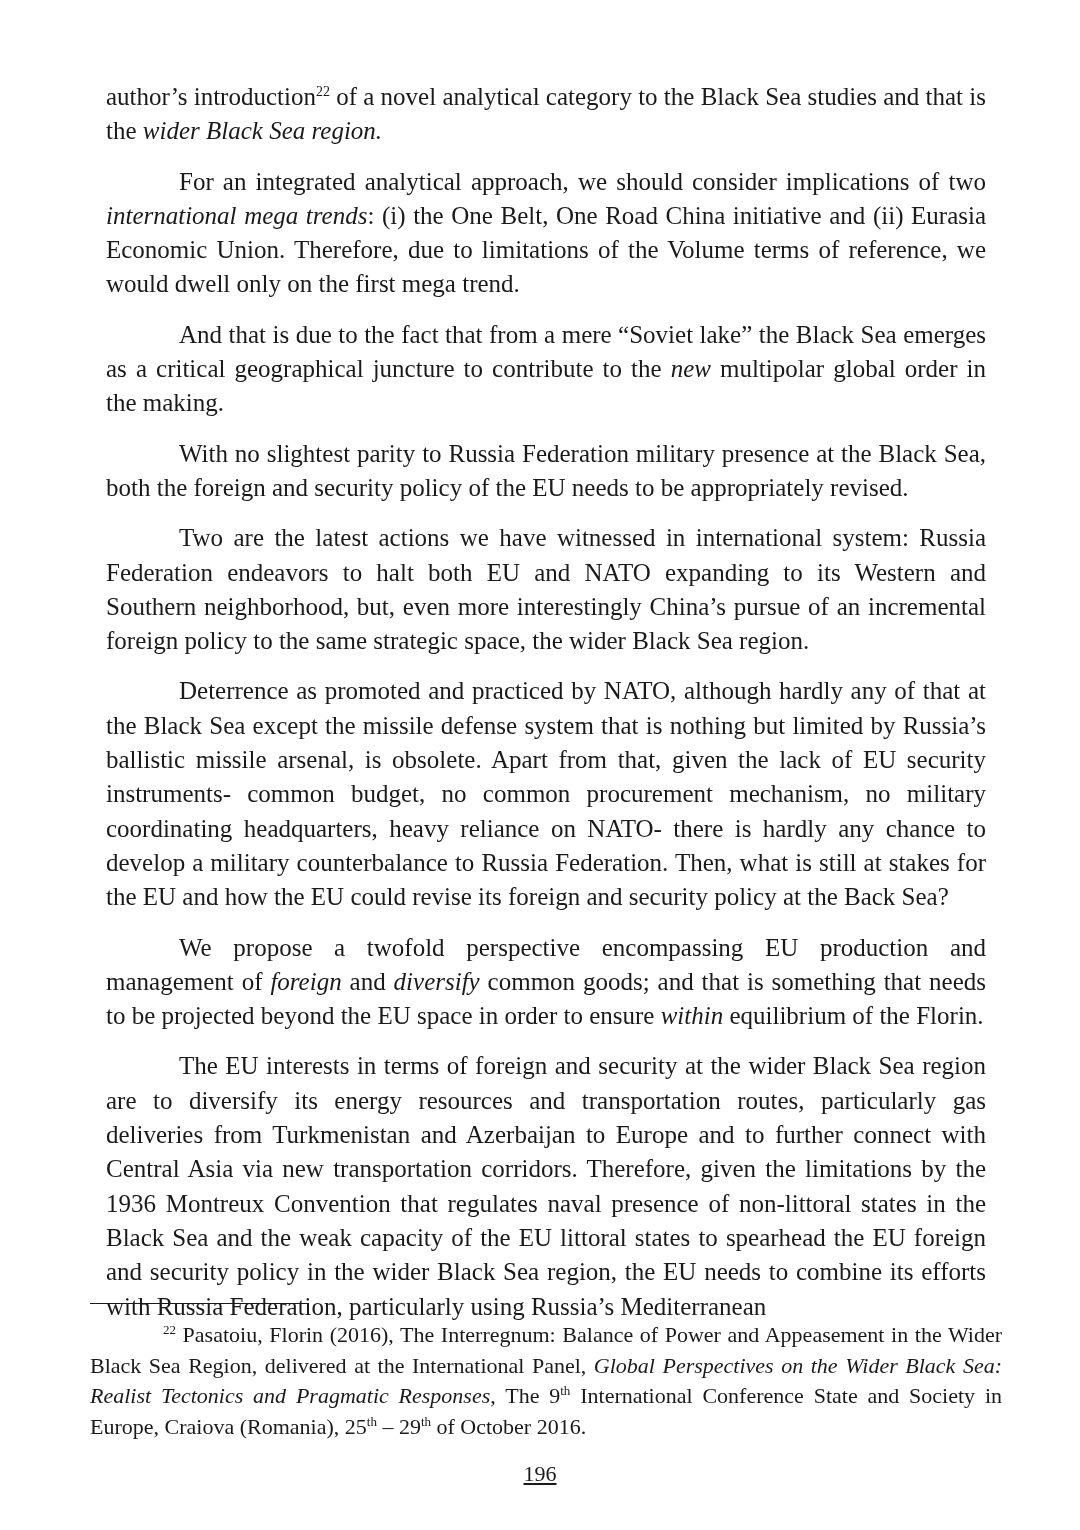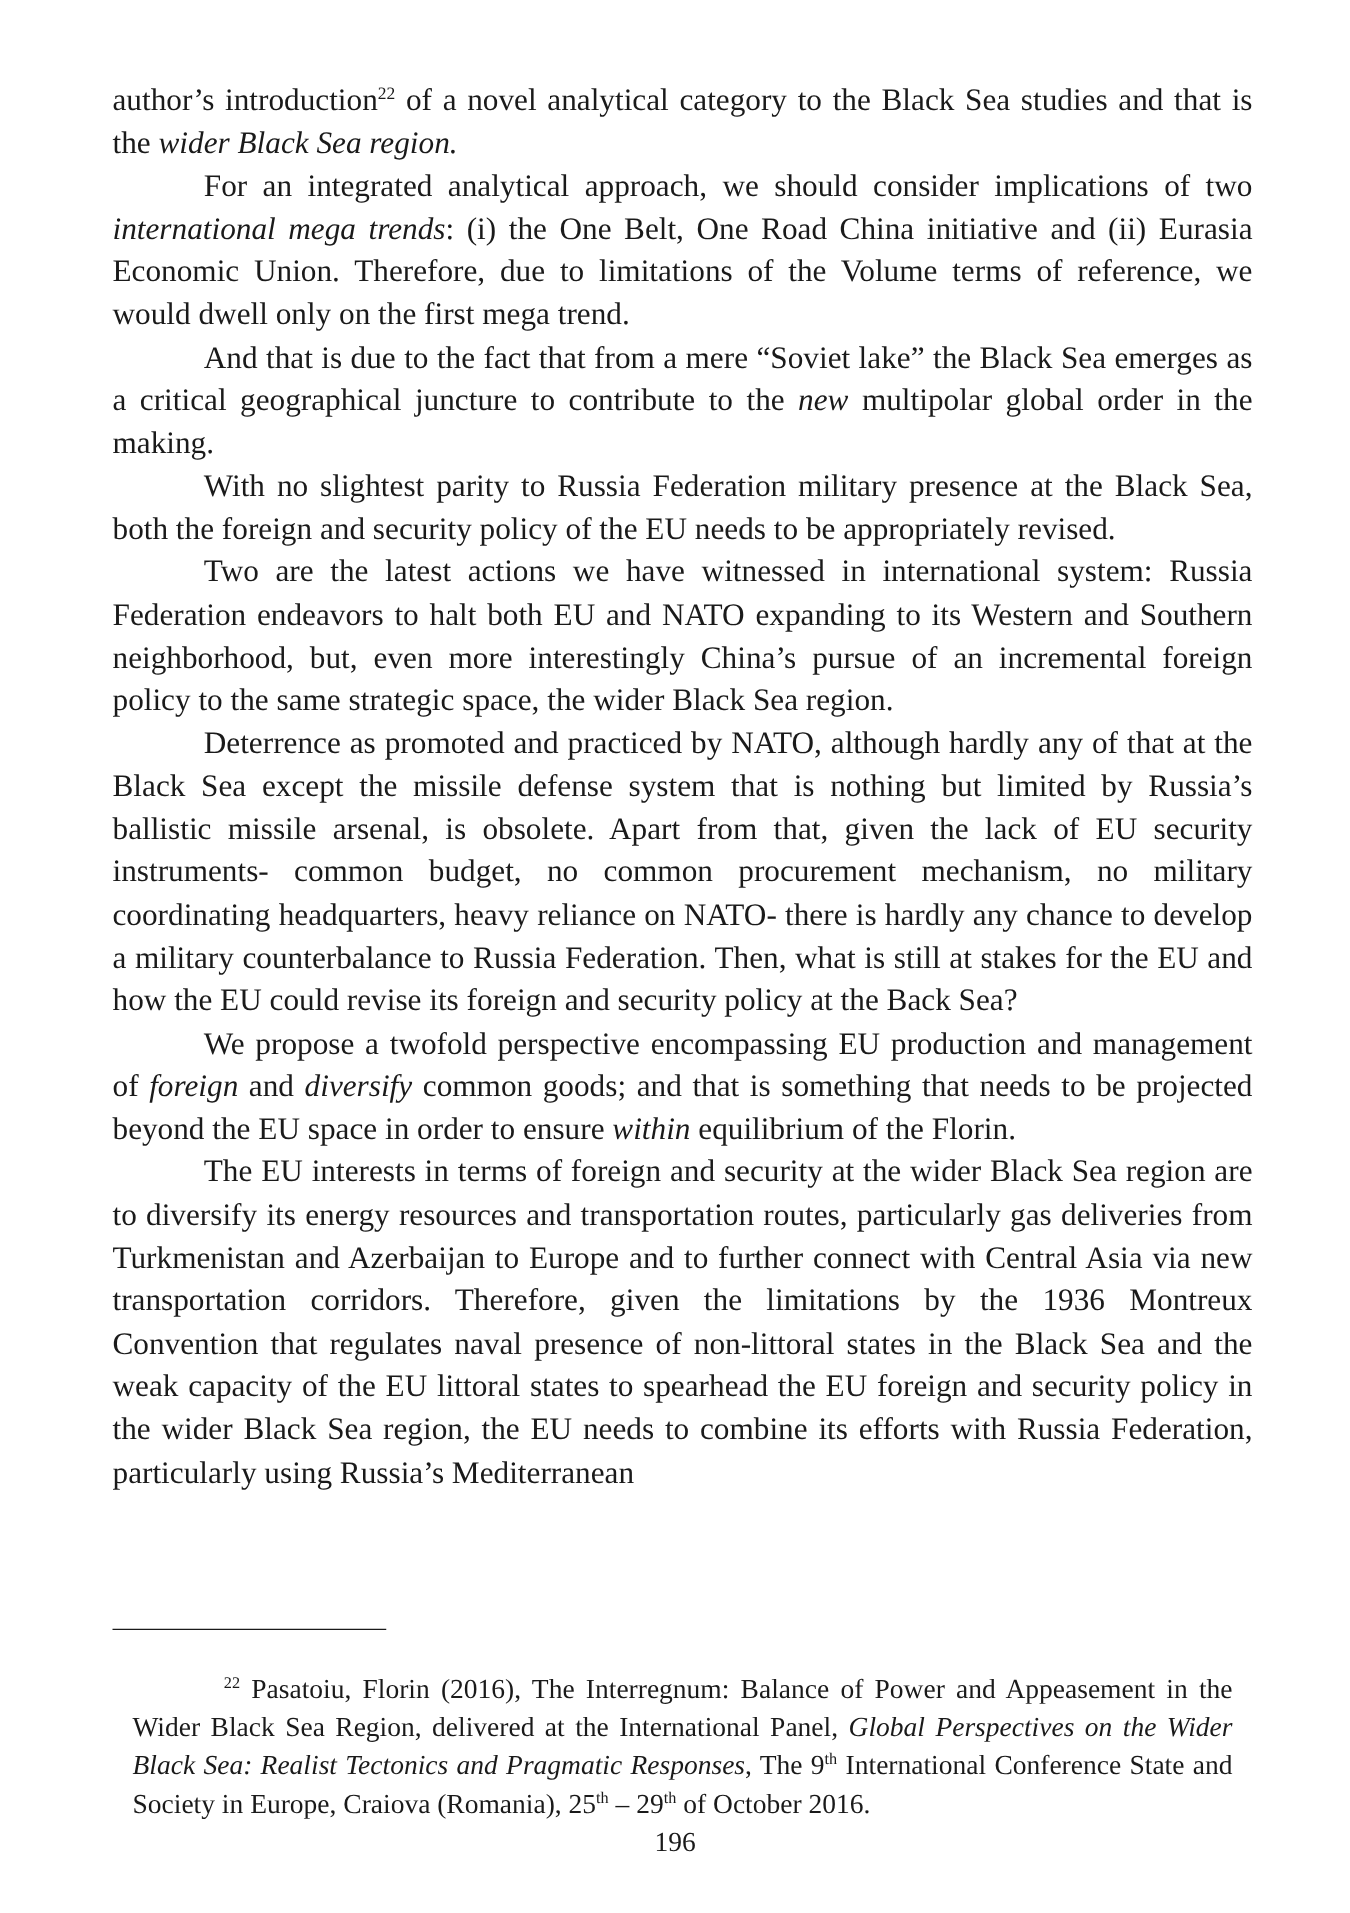--- a/index.html
+++ b/index.html
@@ -2,37 +2,37 @@
 <html><head>
 <meta charset="utf-8">
 <style>
   html, body { margin: 0; padding: 0; background: #ffffff; }
   body { width: 1080px; height: 1530px; position: relative; overflow: hidden; }
   .page {
     position: absolute; left: 90px; top: 64px; width: 912px;
     font-family: "Liberation Serif", serif; font-size: 25px; line-height: 34.3px;
     color: #1a1a1a; text-align: justify;
   }
-  .page p { margin: 0; }
+  .page p { margin: 16px; }
   .indent { text-indent: 73px; }
   sup { font-size: 14px; line-height: 0; vertical-align: 9px; }
   .rule {
     position: absolute; left: 90px; top: 1303px; width: 219px; height: 0;
     border-top: 1.5px solid #1a1a1a;
   }
   .foot {
     position: absolute; left: 90px; top: 1320px; width: 912px;
     font-family: "Liberation Serif", serif; font-size: 22px; line-height: 30.5px;
     color: #1a1a1a; text-align: justify;
   }
-  .foot p { margin: 16px; text-indent: 73px; }
+  .foot p { margin: 0; text-indent: 73px; }
   .foot sup { font-size: 13px; vertical-align: 8px; }
   .pagenum {
     position: absolute; left: 0; width: 1080px; top: 1461px; text-align: center;
-    font-family: "Liberation Serif", serif; font-size: 22px; color: #1a1a1a;
+    font-family: "Liberation Serif", serif; font-size: 22px; color: #1a1a1a; text-decoration: underline;
   }
 </style>
 </head>
 <body>
 
 <div class="page" id="body-text">
     <p class=""><span>author’s introduction</span><sup>22</sup><span> of a novel analytical category to the Black Sea studies and that is the </span><i>wider Black Sea region.</i></p>
     <p class="indent"><span>For an integrated analytical approach, we should consider implications of two </span><i>international mega trends</i><span>: (i) the One Belt, One Road China initiative and (ii) Eurasia Economic Union. Therefore, due to limitations of the Volume terms of reference, we would dwell only on the first mega trend.</span></p>
     <p class="indent"><span>And that is due to the fact that from a mere “Soviet lake” the Black Sea emerges as a critical geographical juncture to contribute to the </span><i>new</i><span> multipolar global order in the making.</span></p>
     <p class="indent"><span>With no slightest parity to Russia Federation military presence at the Black Sea, both the foreign and security policy of the EU needs to be appropriately revised.</span></p>

